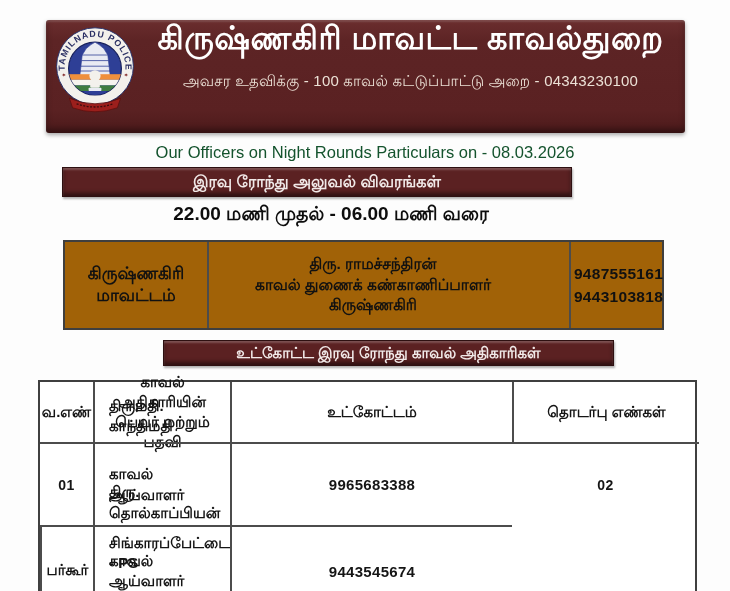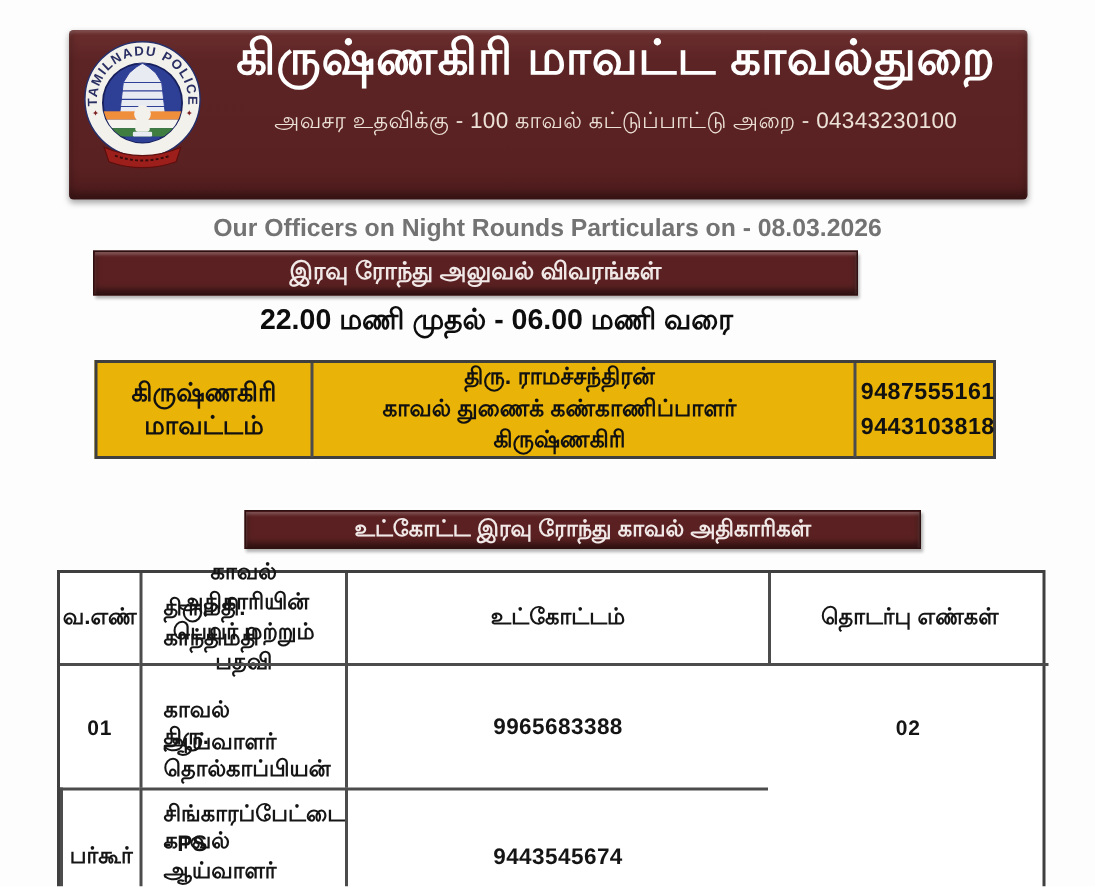--- a/index.html
+++ b/index.html
@@ -15,36 +15,36 @@
     border-radius:3px;
     box-shadow: inset 0 2px 2px rgba(255,255,255,.15), inset 0 -4px 6px rgba(0,0,0,.35), 0 2px 4px rgba(0,0,0,.35);
   }
   .logo-wrap{ position:absolute; left:9px; top:4px; width:80px; height:102px; }
   .header-text{ position:absolute; left:96px; right:6px; top:0; height:100%; text-align:center; }
   .title{ font-size:32px; font-weight:bold; color:#ffffff; letter-spacing:.5px; white-space:nowrap; }
   .subtitle{ margin-top:11px; font-size:15px; color:#ece1d6; letter-spacing:.2px; white-space:nowrap; }
 
   
   .english-line{ position:absolute; left:0; top:143px; width:730px; text-align:center;
-    font-size:16.5px; font-weight:bold; color:#737373; }
+    font-size:16.5px; font-weight:normal; color:#14532d; }
   .banner-bar{
     position:absolute; background:#5b2122; color:#f1e9e8; text-align:center; font-weight:bold;
     border:1px solid #2e1011;
     box-shadow: inset 0 2px 2px rgba(255,255,255,.22), inset 0 -3px 4px rgba(0,0,0,.5), 1px 2px 2px rgba(0,0,0,.3);
   }
   .banner1{ left:62px; top:167px; width:508px; height:28px; line-height:28px; font-size:16px; }
   .banner2{ left:163px; top:340px; width:449px; height:24px; line-height:24px; font-size:15px; }
   .time-line{ position:absolute; left:0; top:203px; width:662px; text-align:center;
     font-size:19px; font-weight:bold; color:#0d0d0d; }
 
   
   .summary-table{
-    position:absolute; left:63px; top:240px; width:601px; height:66px;
+    position:absolute; left:63px; top:240px; width:601px; height:90px;
     display:grid; grid-template-columns:142px 330px 129px;
-    border:2px solid #3f3f3f; box-sizing:border-box; background:#eab308;
+    border:2px solid #3f3f3f; box-sizing:border-box; background:#a16207;
   }
   .summary-table .cell{
     display:flex; flex-direction:column; justify-content:center; align-items:center;
     text-align:center; font-weight:bold; box-sizing:border-box;
   }
   .summary-table .cell + .cell{ border-left:2px solid #4c4c4c; }
   .cell-district{ font-size:17px; line-height:1.3; }
   .cell-officer{ font-size:15.5px; line-height:1.35; }
   .cell-phones{ font-size:15.5px; line-height:1.5; letter-spacing:.3px;margin-left:32px; }
 

